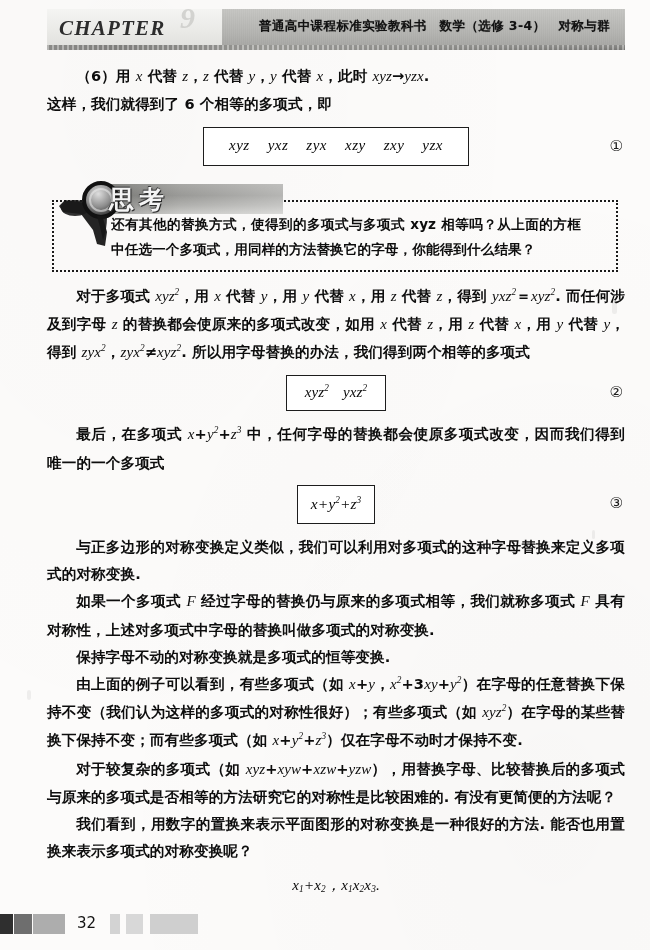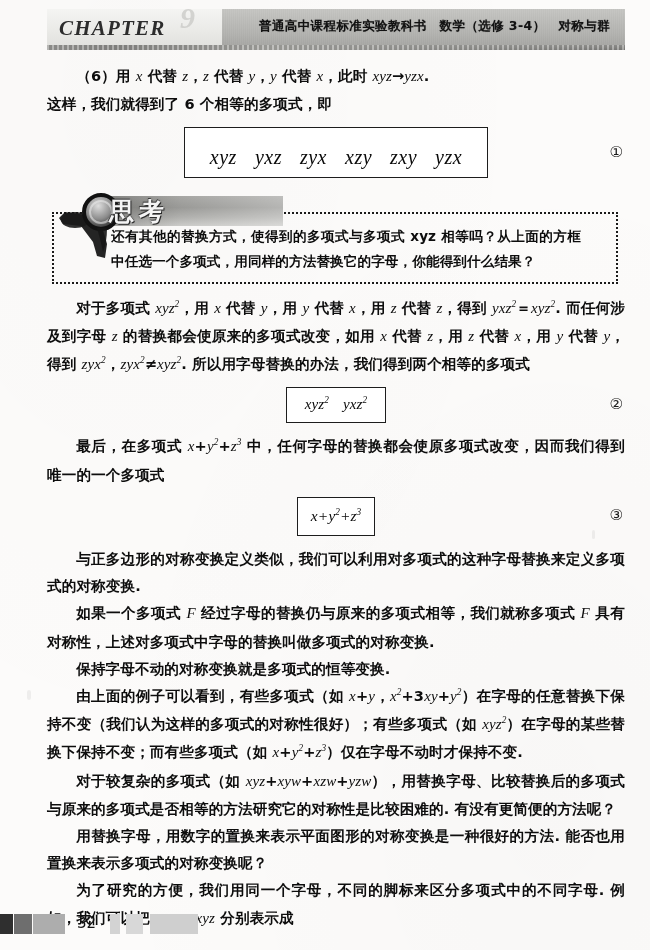--- a/index.html
+++ b/index.html
@@ -85,21 +85,21 @@
   .frow{position:relative;display:flex;align-items:center;justify-content:center;}
   .fbox{
     border:1.15px solid #1d1d1d;
     background:#fff;
     display:inline-block;
     font-family:"Liberation Serif","DejaVu Serif",serif;
     font-style:italic;font-weight:400;
     color:#0a0a0a;
     white-space:nowrap;
   }
-  .fbox.b1{padding:16px 16px 5px;font-size:20px;letter-spacing:.5px;}
+  .fbox.b1{padding:4px 16px 5px;font-size:15px;letter-spacing:.5px;}
   .fbox.b1 .it{margin:0 9px;}
   .fbox.b2{padding:3px 11px 4px;font-size:15px;}
   .fbox.b2 .it{margin:0 7px;}
   .fbox.b3{padding:4px 13px 5px;font-size:15.5px;}
   .tagnum{
     position:absolute;right:2px;top:50%;transform:translateY(-50%);
     font-family:"DejaVu Sans","Liberation Sans",sans-serif;
     font-size:15px;color:#1a1a1a;font-weight:400;
   }
   .centerline{
@@ -217,23 +217,22 @@
     <p class="indent">与正多边形的对称变换定义类似，我们可以利用对多项式的这种字母替换来定义多项式的对称变换.</p>
 
     <p class="indent">如果一个多项式 <span class="mn" style="font-style:italic">F</span> 经过字母的替换仍与原来的多项式相等，我们就称多项式 <span class="mn" style="font-style:italic">F</span> 具有对称性，上述对多项式中字母的替换叫做多项式的对称变换.</p>
 
     <p class="indent">保持字母不动的对称变换就是多项式的恒等变换.</p>
 
     <p class="indent">由上面的例子可以看到，有些多项式（如 <span class="mi">x</span>+<span class="mi">y</span>，<span class="mi">x<sup>2</sup></span>+3<span class="mi">xy</span>+<span class="mi">y<sup>2</sup></span>）在字母的任意替换下保持不变（我们认为这样的多项式的对称性很好）；有些多项式（如 <span class="mi">xyz<sup>2</sup></span>）在字母的某些替换下保持不变；而有些多项式（如 <span class="mi">x</span>+<span class="mi">y<sup>2</sup></span>+<span class="mi">z<sup>3</sup></span>）仅在字母不动时才保持不变.</p>
 
     <p class="indent">对于较复杂的多项式（如 <span class="mi">xyz</span>+<span class="mi">xyw</span>+<span class="mi">xzw</span>+<span class="mi">yzw</span>），用替换字母、比较替换后的多项式与原来的多项式是否相等的方法研究它的对称性是比较困难的. 有没有更简便的方法呢？</p>
 
-    <p class="indent">用替换字母，用数字的置换来表示平面图形的对称变换是一种很好的方法. 能否也用置换来表示多项式的对称变换呢？</p>
-
-    <p class="indent">为了研究的方便，我们用同一个字母，不同的脚标来区分多项式中的不同字母. 例如，我们可以把 <span class="mi">x</span>+<span class="mi">y</span>，<span class="mi">xyz</span> 分别表示成</p>
+    <p class="indent">我们看到，用数字的置换来表示平面图形的对称变换是一种很好的方法. 能否也用置换来表示多项式的对称变换呢？</p>
+
 
     <div class="centerline" style="margin-top:7px;margin-bottom:7px;"><span class="mi">x<sub>1</sub></span>+<span class="mi">x<sub>2</sub></span>，<span class="mi">x<sub>1</sub>x<sub>2</sub>x<sub>3</sub></span>.</div>
 
   </div>
 
   <div class="footer">
     <div class="fblk" style="left:0px;width:13px;background:#2f2f2f;"></div>
     <div class="fblk" style="left:14px;width:18px;background:#6e6e6e;"></div>
     <div class="fblk" style="left:33px;width:32px;background:#adadad;"></div>
     <div class="pagenum">32</div>

